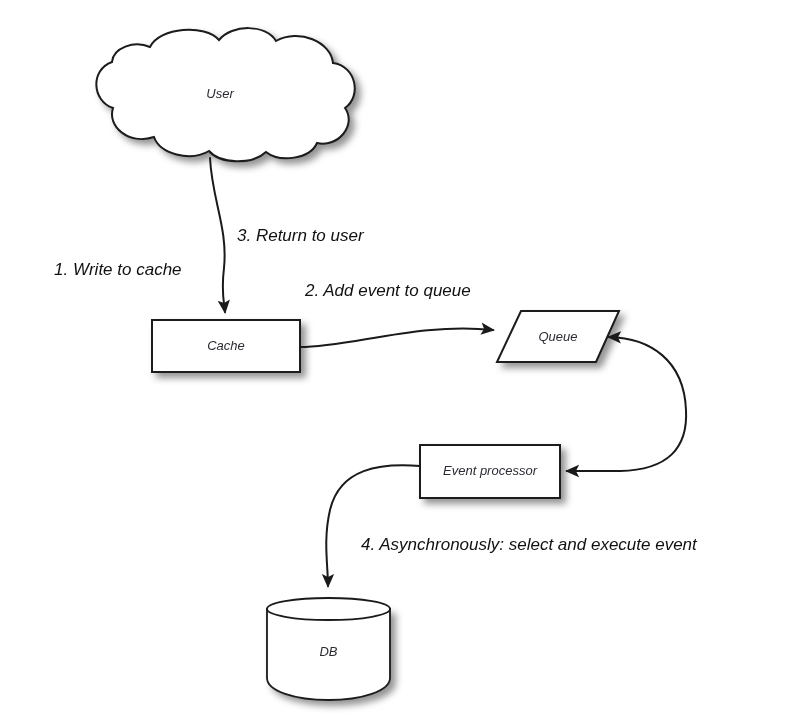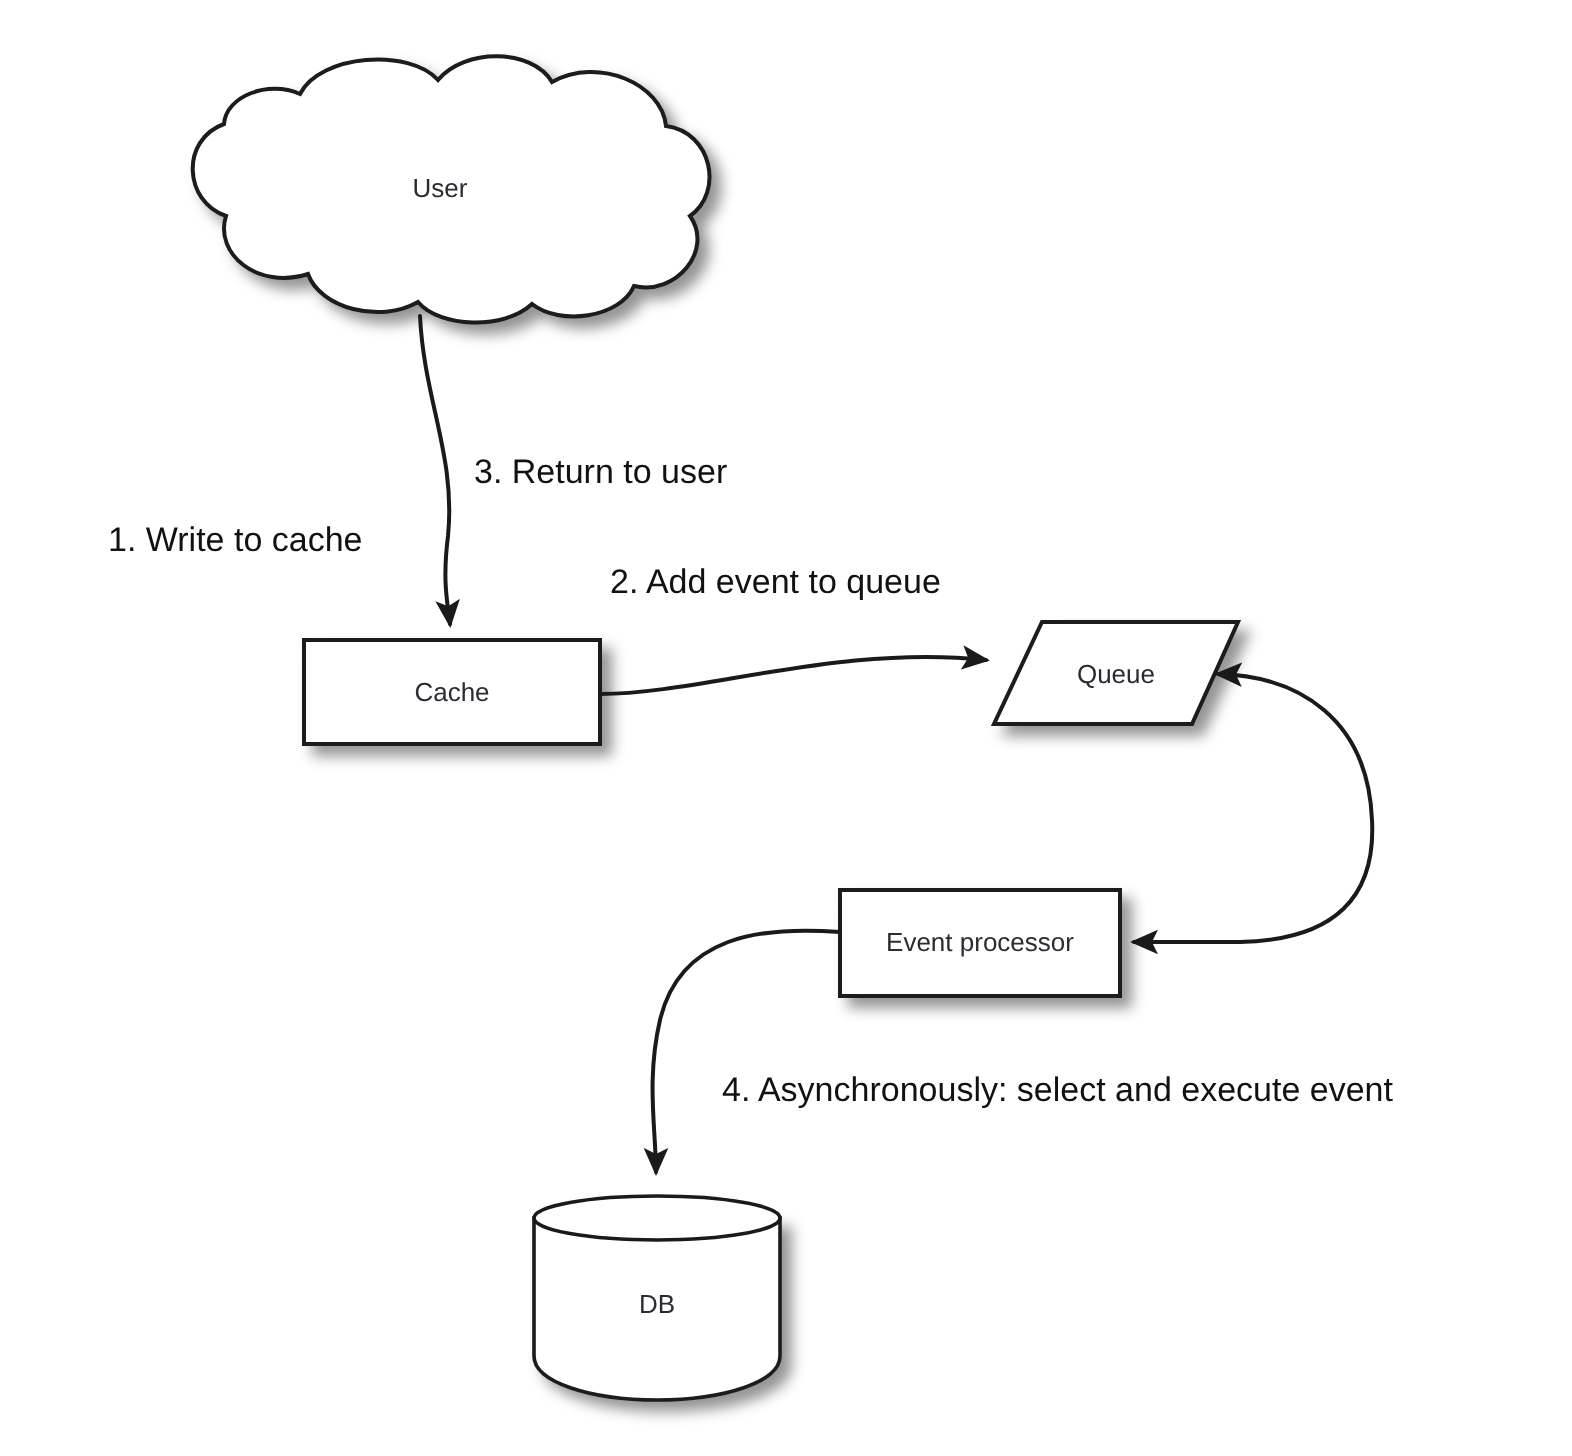--- a/index.html
+++ b/index.html
@@ -14,20 +14,21 @@
     position: relative;
     overflow: hidden;
     font-family: "Liberation Sans", sans-serif;
   }
   #diagram-root {
     position: absolute;
     top: 0;
     left: 0;
     width: 786px;
     height: 728px;
+    font-style: italic;
   }
   svg#diagram-svg {
     display: block;
     width: 786px;
     height: 728px;
   }
   .node-shape {
     fill: #ffffff;
     stroke: #1a1a1a;
     stroke-width: 2;

